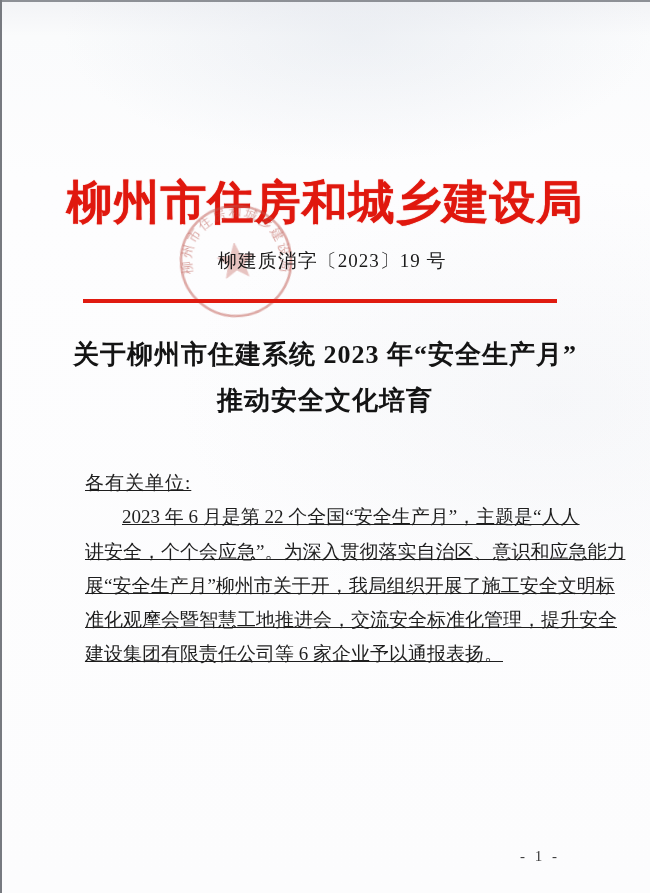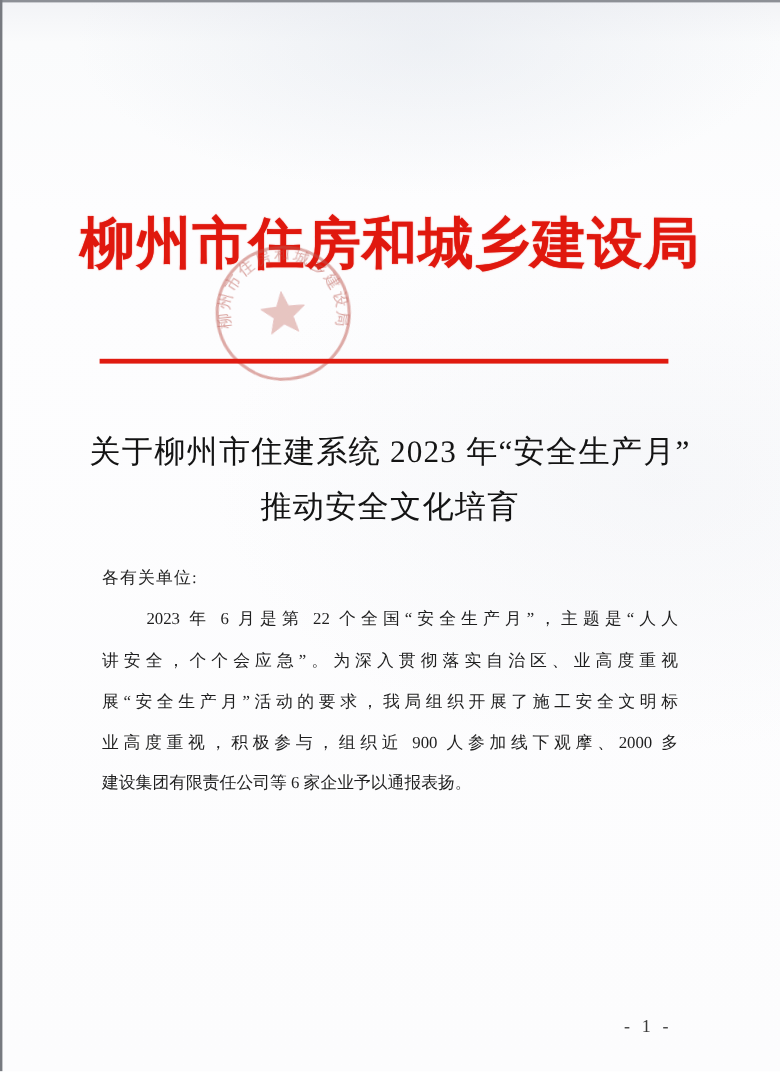--- a/index.html
+++ b/index.html
@@ -30,27 +30,27 @@
     position:absolute;top:248px;left:0;width:650px;
     text-align:center;padding-left:14px;box-sizing:border-box;
     font-size:19px;color:#1a1a1a;letter-spacing:1px;
     z-index:3;
   }
   .redline{
     position:absolute;top:299px;left:83px;width:474px;height:4px;
     background:#e01b10;z-index:4;
   }
   .doc-title{
-    position:absolute;top:354px;left:0;width:650px;
-    text-align:center;font-size:26px;font-weight:normal;color:#141414;
+    position:absolute;top:332px;left:0;width:650px;
+    text-align:center;font-size:26px;font-weight:bold;color:#141414;
     line-height:46px;letter-spacing:1px;
   }
   .body-text{
     position:absolute;top:466px;left:85px;width:480px;
-    font-size:14px;color:#1e1e1e;line-height:34.3px;
+    font-size:19px;color:#1e1e1e;line-height:34.3px;text-decoration:underline;
   }
   .bline{
     width:480px;white-space:nowrap;
     text-align:justify;text-align-last:justify;
   }
   .bline.salutation{text-align-last:left;letter-spacing:1px;}
   .bline.indent{padding-left:37px;width:443px;}
   .bline.last{text-align-last:left;}
   .pagenum{
     position:absolute;top:848px;left:520px;
@@ -81,32 +81,33 @@
     </defs>
     <g filter="url(#sealblur)">
       <circle cx="60" cy="60" r="55" fill="none" stroke="#bf564e" stroke-width="2.6" opacity="0.62"></circle>
       <polygon points="60,42 64.9,54.4 78.2,55.1 67.9,63.4 71.3,76.2 60,69 48.7,76.2 52.1,63.4 41.8,55.1 55.1,54.4" fill="#c06058" opacity="0.45" stroke="#bf564e" stroke-width="0.8"></polygon>
       <text font-size="13" fill="#b9544c" opacity="0.66" letter-spacing="2" font-family="Liberation Serif, DejaVu Serif, serif">
         <textPath href="#ringpath" startOffset="6%">柳州市住房和城乡建设局</textPath>
       </text>
     </g>
   </svg>
 
+  <div class="docnum">柳建质消字〔2023〕19 号</div>
 
   <div class="redline"></div>
 
   <div class="doc-title">
     <div>关于柳州市住建系统 2023 年“安全生产月”</div>
     <div>推动安全文化培育</div>
   </div>
 
   <div class="body-text">
     <div class="bline salutation">各有关单位:</div>
     <div class="bline indent">2023 年 6 月是第 22 个全国“安全生产月”，主题是“人人</div>
-    <div class="bline">讲安全，个个会应急”。为深入贯彻落实自治区、业高度重视</div>
-    <div class="bline">展“安全生产月”活动的要求，我局组织开展了施工安全文明标</div>
-    <div class="bline">业高度重视，积极参与，组织近 900 人参加线下观摩、2000 多</div>
+    <div class="bline">讲安全，个个会应急”。为深入贯彻落实自治区、意识和应急能力</div>
+    <div class="bline">展“安全生产月”柳州市关于开，我局组织开展了施工安全文明标</div>
+    <div class="bline">准化观摩会暨智慧工地推进会，交流安全标准化管理，提升安全</div>
     <div class="bline last">建设集团有限责任公司等 6 家企业予以通报表扬。</div>
   </div>
 
   <div class="pagenum">- 1 -</div>
 
 </div>
 
 </body></html>

